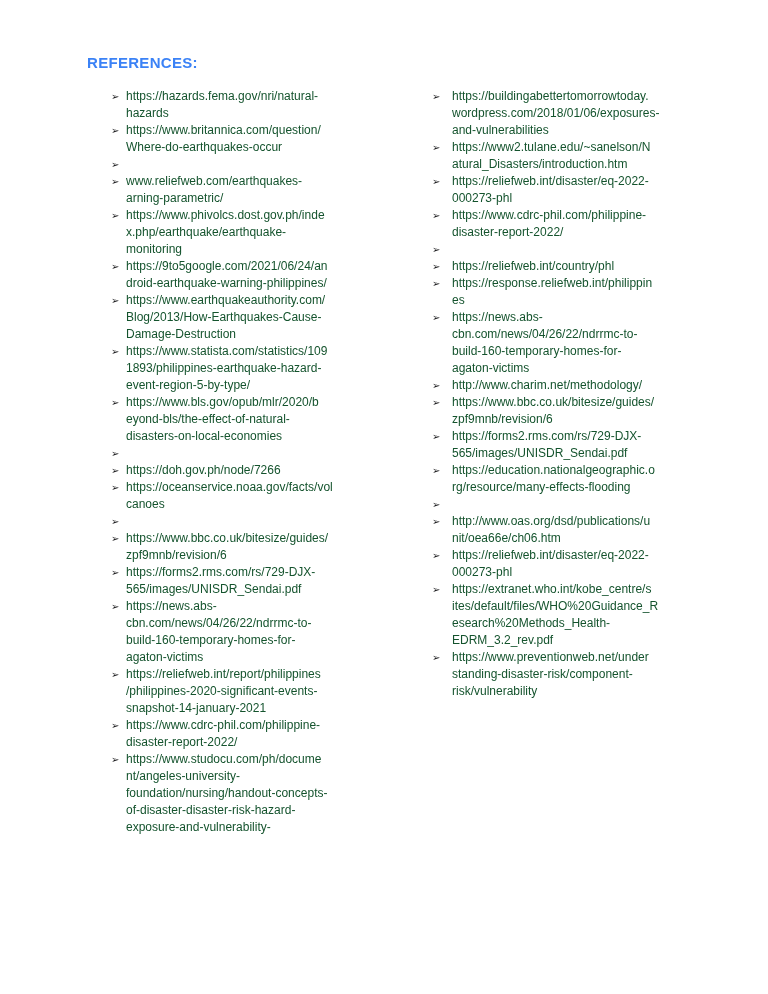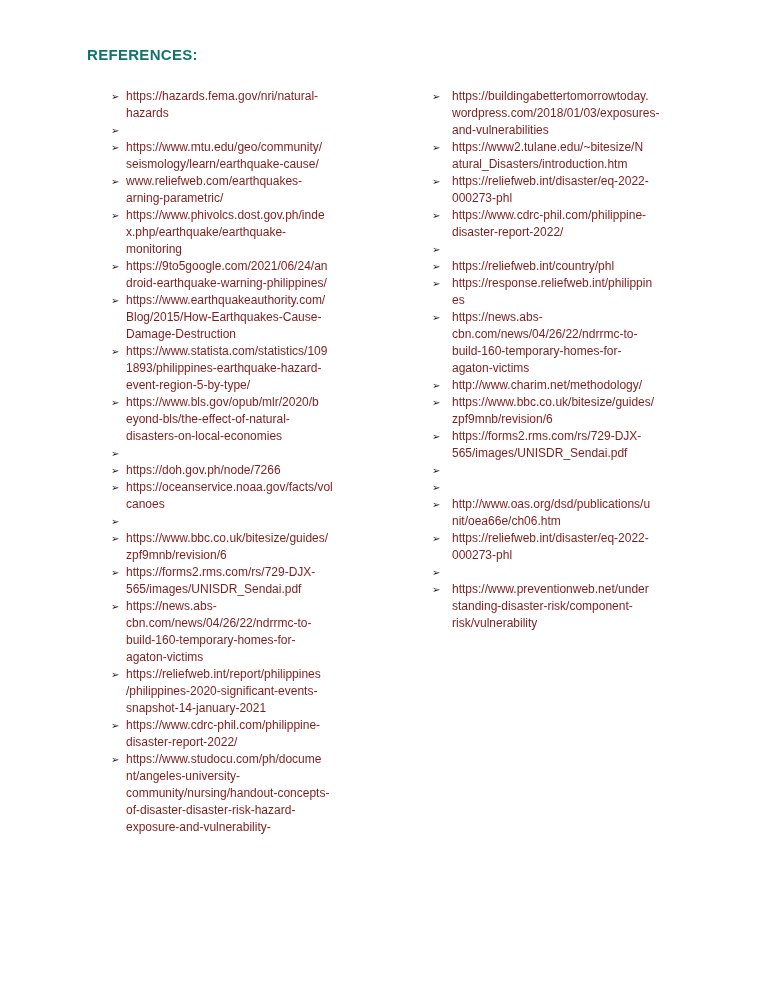--- a/index.html
+++ b/index.html
@@ -16,26 +16,26 @@
   }
   .page {
     position: relative;
     width: 768px;
     height: 994px;
     background: #ffffff;
   }
   .heading {
     position: absolute;
     left: 87px;
-    top: 46px;
+    top: 54px;
     margin: 0;
     font-size: 15px;
     font-weight: 700;
     letter-spacing: 0.3px;
-    color: #0f766e;
+    color: #3b82f6;
   }
   .columns {
     position: absolute;
     top: 88px;
     left: 0;
     width: 768px;
     display: flex;
     align-items: flex-start;
   }
   ul.ref-col {
@@ -66,64 +66,64 @@
     color: #1c1c1e;
   }
   ul.ref-col.right .bullet {
     width: 20px;
   }
   .ref-text {
     flex: 0 0 auto;
     font-size: 12px;
     line-height: 17px;
     white-space: pre;
-    color: #7f1d1d;
+    color: #14532d;
   }
 </style>
 </head>
 <body>
 
 <div class="page">
   <h1 class="heading">REFERENCES:</h1>
 
   <div class="columns">
     <ul class="ref-col left">
         <li class="ref-item">
           <span class="bullet">➢</span>
           <span class="ref-text">https://hazards.fema.gov/nri/natural-
 hazards</span>
         </li>
         <li class="ref-item">
           <span class="bullet">➢</span>
-        </li>
-        <li class="ref-item">
-          <span class="bullet">➢</span>
-          <span class="ref-text">https://www.mtu.edu/geo/community/
-seismology/learn/earthquake-cause/</span>
+          <span class="ref-text">https://www.britannica.com/question/
+Where-do-earthquakes-occur</span>
+        </li>
+        <li class="ref-item">
+          <span class="bullet">➢</span>
         </li>
         <li class="ref-item">
           <span class="bullet">➢</span>
           <span class="ref-text">www.reliefweb.com/earthquakes-
 arning-parametric/</span>
         </li>
         <li class="ref-item">
           <span class="bullet">➢</span>
           <span class="ref-text">https://www.phivolcs.dost.gov.ph/inde
 x.php/earthquake/earthquake-
 monitoring</span>
         </li>
         <li class="ref-item">
           <span class="bullet">➢</span>
           <span class="ref-text">https://9to5google.com/2021/06/24/an
 droid-earthquake-warning-philippines/</span>
         </li>
         <li class="ref-item">
           <span class="bullet">➢</span>
           <span class="ref-text">https://www.earthquakeauthority.com/
-Blog/2015/How-Earthquakes-Cause-
+Blog/2013/How-Earthquakes-Cause-
 Damage-Destruction</span>
         </li>
         <li class="ref-item">
           <span class="bullet">➢</span>
           <span class="ref-text">https://www.statista.com/statistics/109
 1893/philippines-earthquake-hazard-
 event-region-5-by-type/</span>
         </li>
         <li class="ref-item">
           <span class="bullet">➢</span>
@@ -171,35 +171,35 @@
         </li>
         <li class="ref-item">
           <span class="bullet">➢</span>
           <span class="ref-text">https://www.cdrc-phil.com/philippine-
 disaster-report-2022/</span>
         </li>
         <li class="ref-item">
           <span class="bullet">➢</span>
           <span class="ref-text">https://www.studocu.com/ph/docume
 nt/angeles-university-
-community/nursing/handout-concepts-
+foundation/nursing/handout-concepts-
 of-disaster-disaster-risk-hazard-
 exposure-and-vulnerability-</span>
         </li>
       </ul>
     <ul class="ref-col right">
         <li class="ref-item">
           <span class="bullet">➢</span>
           <span class="ref-text">https://buildingabettertomorrowtoday.
-wordpress.com/2018/01/03/exposures-
+wordpress.com/2018/01/06/exposures-
 and-vulnerabilities</span>
         </li>
         <li class="ref-item">
           <span class="bullet">➢</span>
-          <span class="ref-text">https://www2.tulane.edu/~bitesize/N
+          <span class="ref-text">https://www2.tulane.edu/~sanelson/N
 atural_Disasters/introduction.htm</span>
         </li>
         <li class="ref-item">
           <span class="bullet">➢</span>
           <span class="ref-text">https://reliefweb.int/disaster/eq-2022-
 000273-phl</span>
         </li>
         <li class="ref-item">
           <span class="bullet">➢</span>
           <span class="ref-text">https://www.cdrc-phil.com/philippine-
@@ -233,36 +233,42 @@
           <span class="ref-text">https://www.bbc.co.uk/bitesize/guides/
 zpf9mnb/revision/6</span>
         </li>
         <li class="ref-item">
           <span class="bullet">➢</span>
           <span class="ref-text">https://forms2.rms.com/rs/729-DJX-
 565/images/UNISDR_Sendai.pdf</span>
         </li>
         <li class="ref-item">
           <span class="bullet">➢</span>
+          <span class="ref-text">https://education.nationalgeographic.o
+rg/resource/many-effects-flooding</span>
         </li>
         <li class="ref-item">
           <span class="bullet">➢</span>
         </li>
         <li class="ref-item">
           <span class="bullet">➢</span>
           <span class="ref-text">http://www.oas.org/dsd/publications/u
 nit/oea66e/ch06.htm</span>
         </li>
         <li class="ref-item">
           <span class="bullet">➢</span>
           <span class="ref-text">https://reliefweb.int/disaster/eq-2022-
 000273-phl</span>
         </li>
         <li class="ref-item">
           <span class="bullet">➢</span>
+          <span class="ref-text">https://extranet.who.int/kobe_centre/s
+ites/default/files/WHO%20Guidance_R
+esearch%20Methods_Health-
+EDRM_3.2_rev.pdf</span>
         </li>
         <li class="ref-item">
           <span class="bullet">➢</span>
           <span class="ref-text">https://www.preventionweb.net/under
 standing-disaster-risk/component-
 risk/vulnerability</span>
         </li>
       </ul>
   </div>
 </div>

